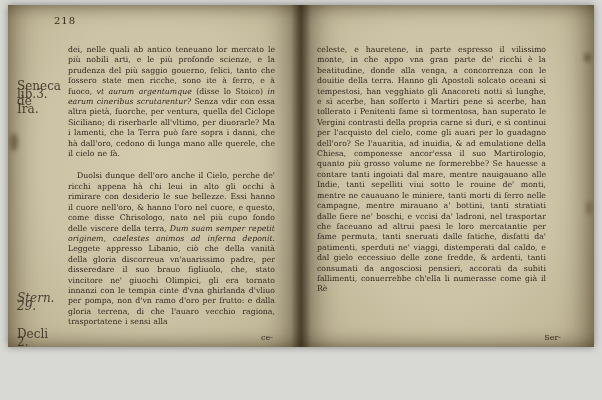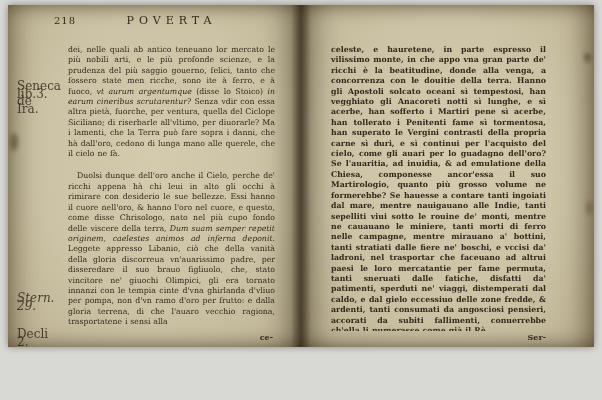--- a/index.html
+++ b/index.html
@@ -20,42 +20,41 @@
   .pagenum{position:absolute;top:1px;font-size:10px;letter-spacing:1px;}
   .pn-left{left:46px;}
   .pn-right{right:34px;}
   .margin-note{position:absolute;left:9px;width:28px;font-size:12px;line-height:7.5px;color:var(--ink,#332a1e);opacity:.85;}
   .mn1{top:78px;}
   .mn2{top:290px;font-style:italic;}
   .mn3{top:326px;}
   .text{position:absolute;top:28px;bottom:16px;overflow:hidden;color:var(--ink,#332a1e);
     font-size:7.8px;line-height:10.4px;text-align:justify;word-spacing:.4px;}
   .page-left .text{left:48px;right:14px;}
-  .page-right .text{left:18px;right:36px;font-weight:bold;}
+  .page-right .text{left:4px;right:36px;}
   .text p{margin:12px;}
   .text p.indent{text-indent:9px;}
   .text i{font-style:italic;}
-  .catchword{position:absolute;bottom:5px;font-size:8px;color:var(--ink,#332a1e);font-weight:bold;}
+  .catchword{position:absolute;bottom:5px;font-size:8px;color:var(--ink,#332a1e);}
   .cw-left{right:28px;}
-  .cw-right{right:48px;}
+  .cw-right{right:33px;}
   .stain{position:absolute;border-radius:50%;filter:blur(2px);background:rgba(55,40,15,.45);pointer-events:none;}
   .s1{left:2px;top:128px;width:8px;height:18px;}
   .s2{right:3px;top:48px;width:7px;height:9px;}
   .s3{right:2px;top:196px;width:6px;height:14px;opacity:.7;}
 </style>
 </head>
 <body>
 
 <div class="stage">
   <div class="spread">
 
     <div class="page page-left">
       <div class="header">
         <span class="pagenum pn-left">218</span>
-        <span class="running-title rt-left">POVERTA</span>
       </div>
       <span class="margin-note mn1">Seneca lib.3. de Ira.</span>
       <span class="margin-note mn2">Stern. 29.</span>
       <span class="margin-note mn3">Decli 2.</span>
       <div class="text">
           <p><span>dei, nelle quali ab antico teneuano lor mercato le più nobili arti, e le più profonde scienze, e la prudenza del più saggio gouerno, felici, tanto che fossero state men ricche, sono ite à ferro, e à fuoco, </span><i>vt aurum argentumque</i><span> (disse lo Stoico) </span><i>in earum cineribus scrutarentur?</i><span> Senza vdir con essa altra pietà, fuorche, per ventura, quella del Ciclope Siciliano; di riserbarle all'vltimo, per diuorarle? Ma i lamenti, che la Terra può fare sopra i danni, che hà dall'oro, cedono di lunga mano alle querele, che il cielo ne fà.</span></p>
           <p class="indent"><span>Duolsi dunque dell'oro anche il Cielo, perche de' ricchi appena hà chi leui in alto gli occhi à rimirare con desiderio le sue bellezze. Essi hanno il cuore nell'oro, &amp; hanno l'oro nel cuore, e questo, come disse Chrisologo, nato nel più cupo fondo delle viscere della terra, </span><i>Dum suam semper repetit originem, caelestes animos ad inferna deponit.</i><span> Leggete appresso Libanio, ciò che della vanità della gloria discorreua vn'auarissimo padre, per disseredare il suo brauo figliuolo, che, stato vincitore ne' giuochi Olimpici, gli era tornato innanzi con le tempia cinte d'vna ghirlanda d'vliuo per pompa, non d'vn ramo d'oro per frutto: e dalla gloria terrena, di che l'auaro vecchio ragiona, trasportatene i sensi alla</span></p>
         </div>
       <div class="catchword cw-left">ce-</div>
       <div class="stain s1"></div>

